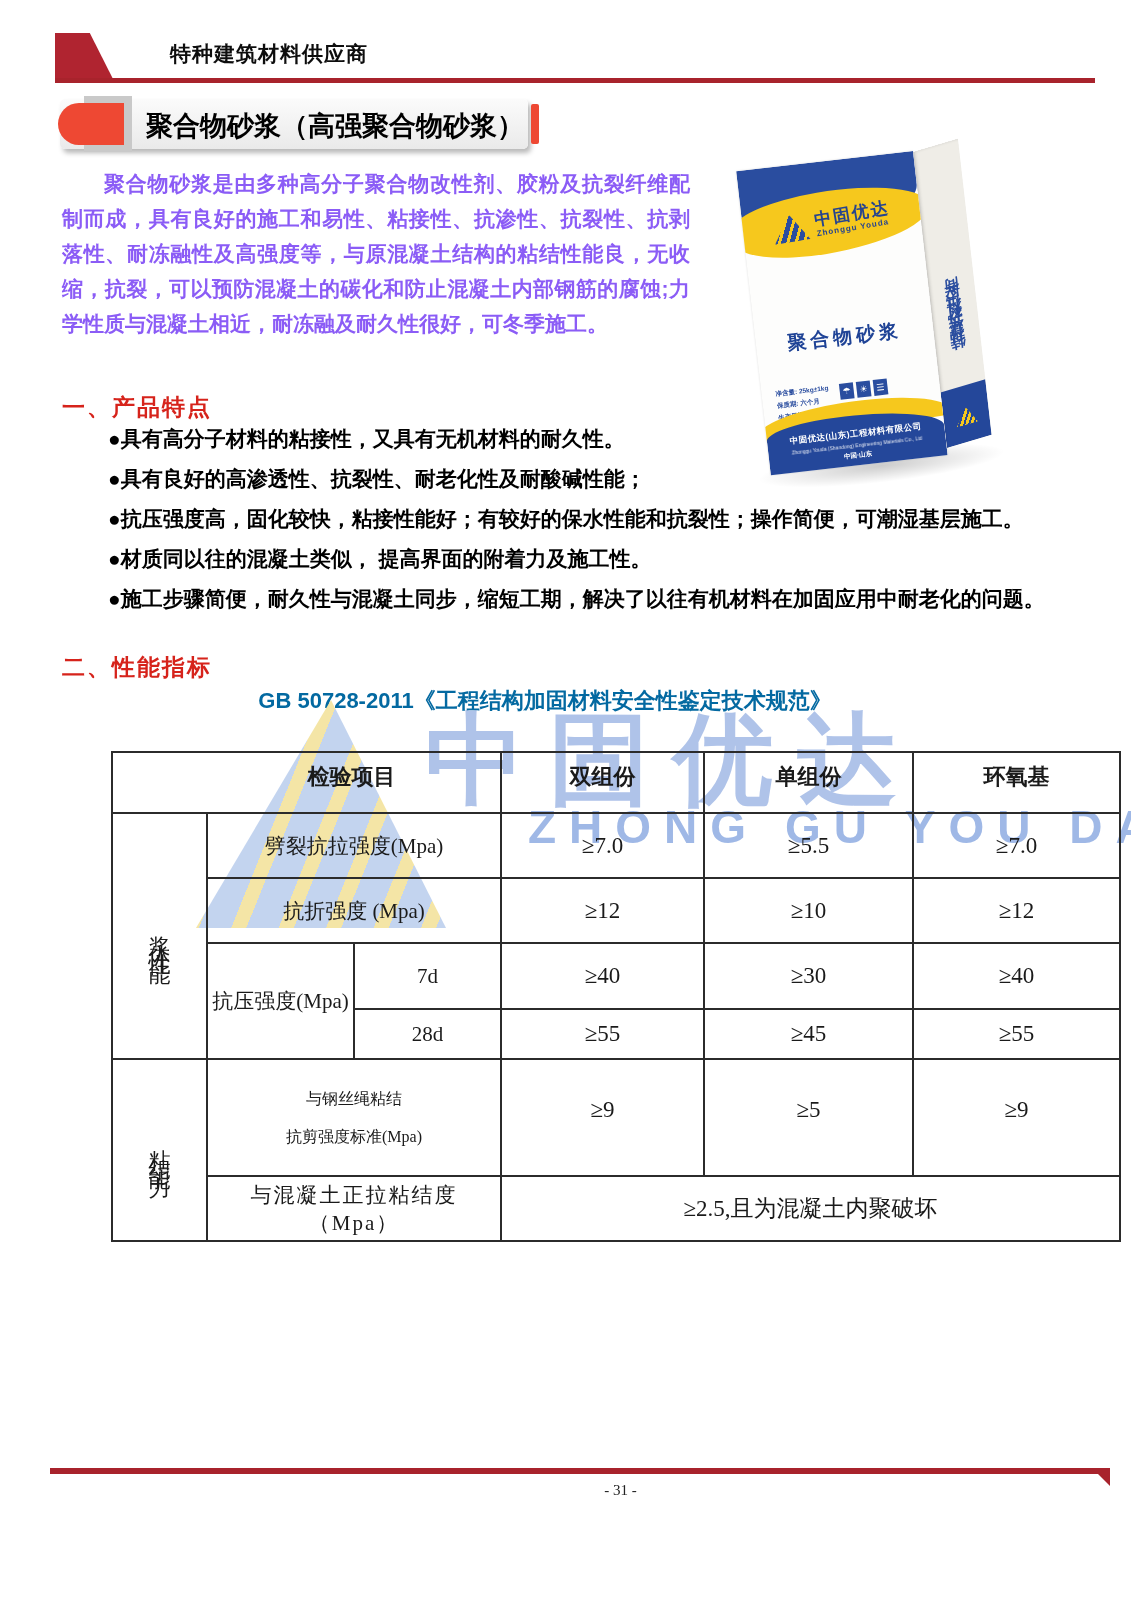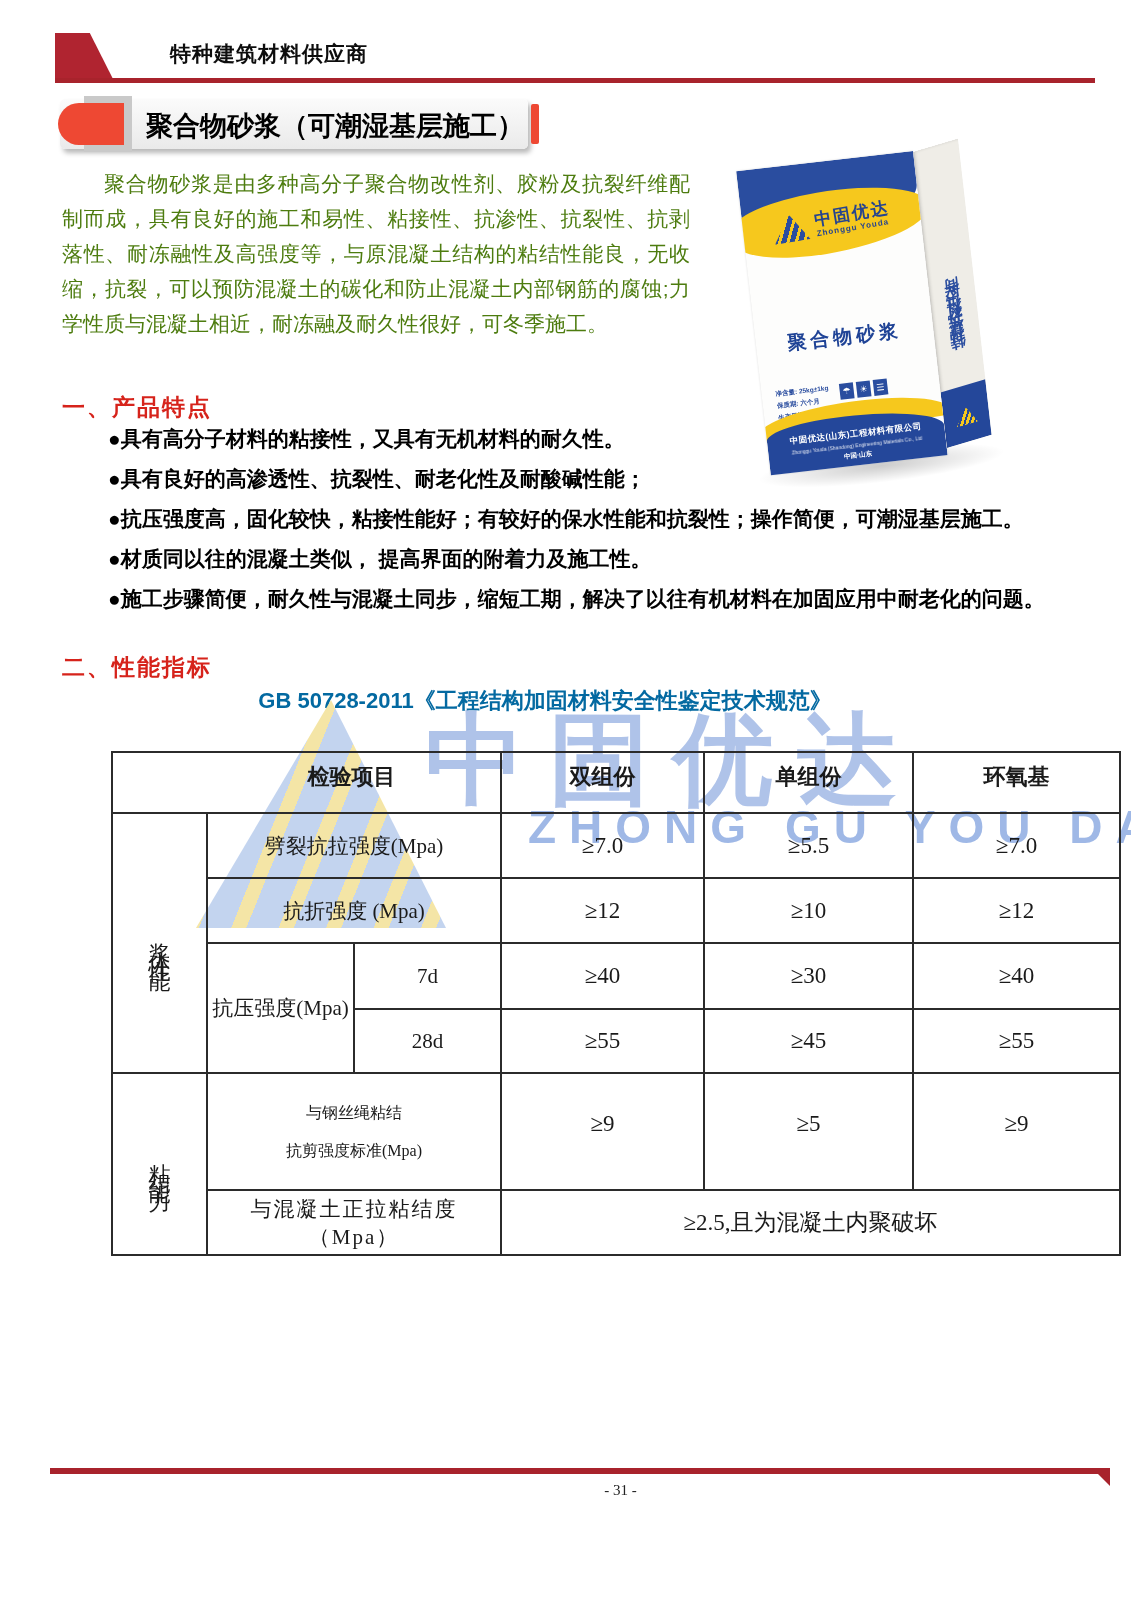--- a/index.html
+++ b/index.html
@@ -17,21 +17,21 @@
   .title-wrap { position:absolute; left:60px; top:99px; width:468px; height:50px; }
   .title-pill { position:absolute; inset:0; background:linear-gradient(180deg,#fbfbfb,#eaeaea);
     border-radius:5px; box-shadow:3px 4px 5px rgba(0,0,0,.28); }
   .title-graybox { position:absolute; left:24px; top:-3px; width:48px; height:56px; background:#c9c9c9; }
   .title-red { position:absolute; left:-2px; top:4px; width:66px; height:42px; background:#ee4833;
     border-radius:21px 0 0 21px; }
   .title-endbar { position:absolute; right:-11px; top:5px; width:8px; height:40px; background:#ee4833; border-radius:2px; }
   .title-text { position:absolute; left:86px; top:9px; font-size:27px; font-weight:800; color:#000; white-space:nowrap; }
   
   .intro { position:absolute; left:62px; top:166px; width:628px; font-size:21px; line-height:35px;
-    font-weight:400; text-align:justify; text-indent:2em; color:#4d7c0f; }
+    font-weight:700; text-align:justify; text-indent:2em; color:#8b5cf6; }
   
   .pkg { position:absolute; left:733px; top:132px; width:290px; height:360px; }
   .pkg-rot { position:absolute; inset:0; transform:rotate(-6.5deg); }
   .pkg-shadow { position:absolute; left:6px; top:316px; width:250px; height:34px;
     background:radial-gradient(ellipse at center, rgba(0,0,0,.20), rgba(0,0,0,0) 70%); }
   .pkg-front { position:absolute; left:20px; top:24px; width:178px; height:306px; background:#fdfdfc;
     overflow:hidden; display:flex; flex-direction:column; box-shadow:0 0 2px rgba(0,0,0,.15); }
   .pf-top { position:relative; height:118px; flex:none; }
   .pf-blue { position:absolute; left:0; right:0; top:0; height:72px; background:#2a4d9f;
     border-radius:0 0 55% 45% / 0 0 40px 26px; }
@@ -82,21 +82,21 @@
     color:rgba(100,140,215,.62); letter-spacing:13px; white-space:nowrap; }
   
   table.spec { position:absolute; left:111px; top:751px; width:1008px; z-index:1;
     border-collapse:collapse; table-layout:fixed; font-family:"Liberation Serif", serif; }
   table.spec td { border:2px solid #2b2b2b; text-align:center; vertical-align:middle;
     color:#1a1a1a; background:transparent; }
   td.th { background:#e8472f; color:#fff; font-family:"Liberation Sans", sans-serif;
     font-weight:700; font-size:22px; border-top:none; vertical-align:bottom; padding-bottom:12px; }
   td.th-item { padding-left:90px; }
   tr.hrow { height:61px; } tr.r1 { height:65px; } tr.r2 { height:65px; }
-  tr.r3 { height:66px; } tr.r4 { height:64px; } tr.r5 { height:117px; } tr.r6 { height:65px; }
+  tr.r3 { height:66px; } tr.r4 { height:50px; } tr.r5 { height:117px; } tr.r6 { height:65px; }
   td.cat { writing-mode:vertical-rl; text-orientation:upright; font-size:22px; letter-spacing:9px; }
   td.item { font-size:21px; }
   td.val { font-size:23px; }
   td.vbot { vertical-align:bottom; padding-bottom:16px; }
   .two-line div { line-height:38px; font-size:16px; }
   td.wide-item { letter-spacing:2px; }
   
   .ft-line { position:absolute; left:50px; top:1468px; width:1058px; height:6px; background:#a8232c; }
   .ft-tri { position:absolute; left:1092px; top:1468px; width:0; height:0;
     border-top:18px solid #a8232c; border-left:18px solid transparent; }
@@ -108,21 +108,21 @@
 
 <div class="hdr-shape"></div>
 <div class="hdr-tagline">特种建筑材料供应商</div>
 <div class="hdr-line"></div>
 
 <div class="title-wrap">
   <div class="title-pill"></div>
   <div class="title-graybox"></div>
   <div class="title-red"></div>
   <div class="title-endbar"></div>
-  <div class="title-text">聚合物砂浆（可潮湿基层施工）</div>
+  <div class="title-text">聚合物砂浆（高强聚合物砂浆）</div>
 </div>
 
 <p class="intro">聚合物砂浆是由多种高分子聚合物改性剂、胶粉及抗裂纤维配制而成，具有良好的施工和易性、粘接性、抗渗性、抗裂性、抗剥落性、耐冻融性及高强度等，与原混凝土结构的粘结性能良，无收缩，抗裂，可以预防混凝土的碳化和防止混凝土内部钢筋的腐蚀;力学性质与混凝土相近，耐冻融及耐久性很好，可冬季施工。</p>
 
 <div class="pkg">
   <div class="pkg-rot">
     <div class="pkg-shadow"></div>
     <div class="pkg-side">
       <div class="side-text">特种建筑材料供应商</div>
       <div class="side-bottom">

